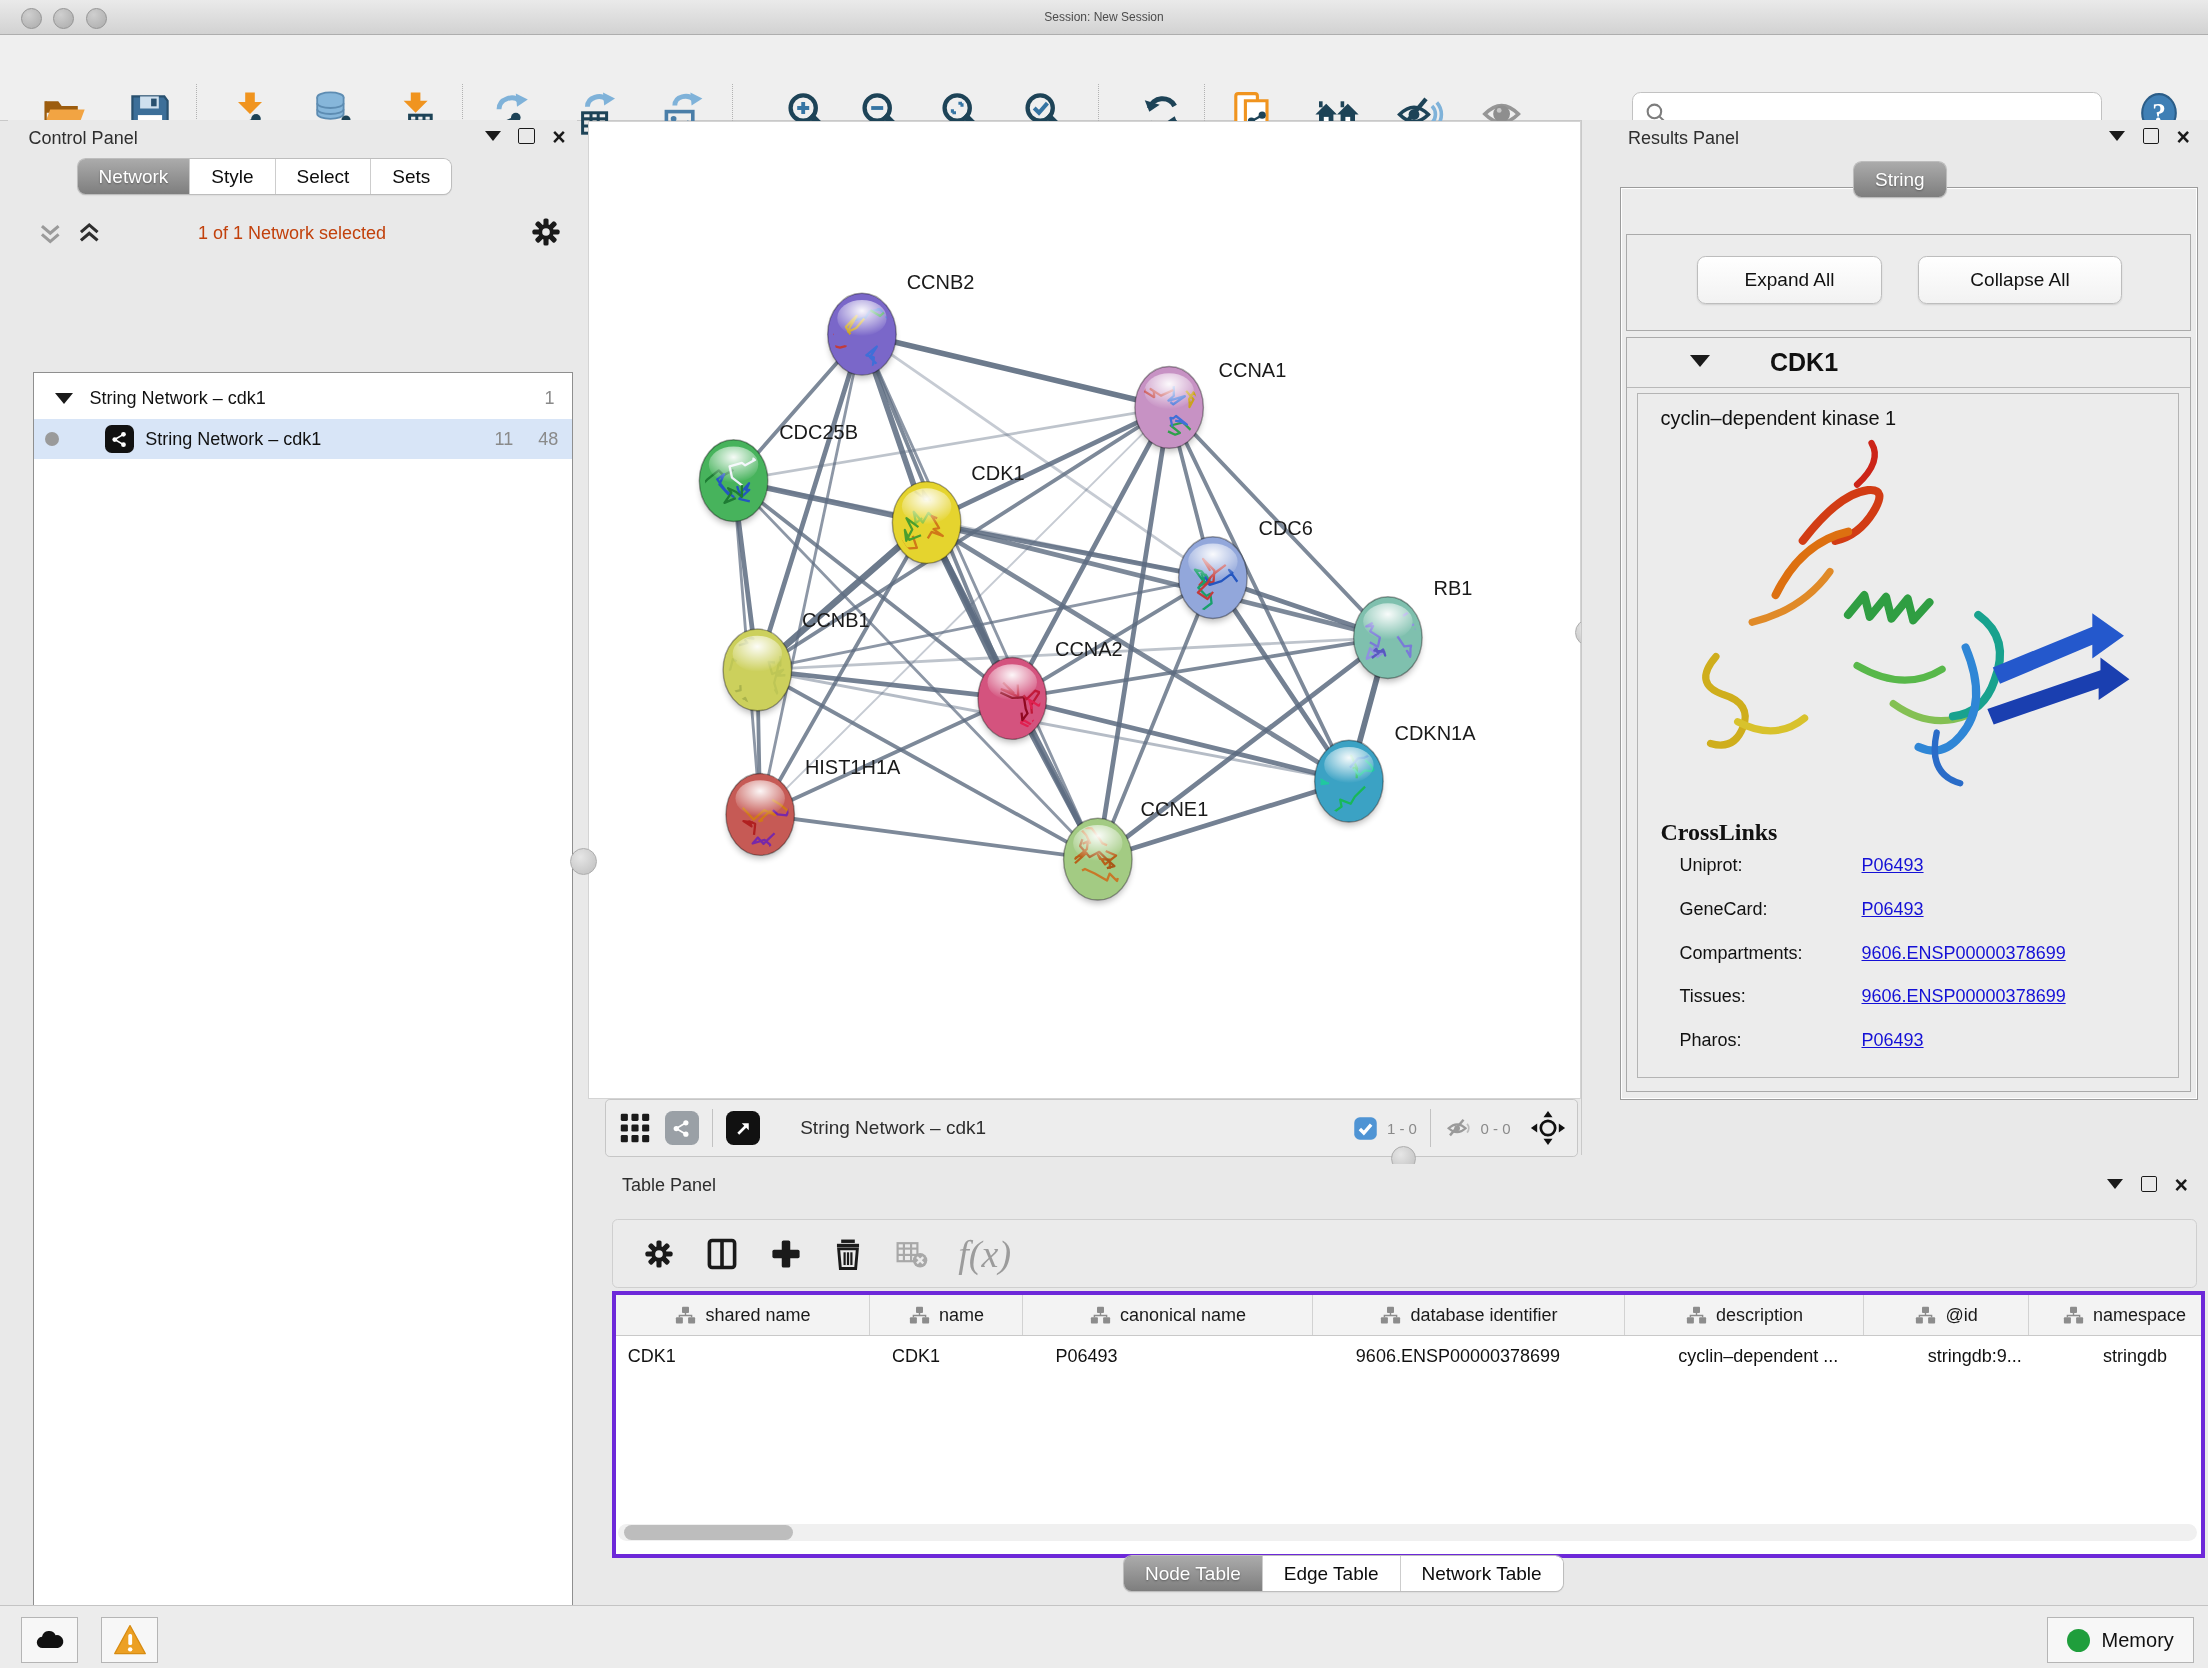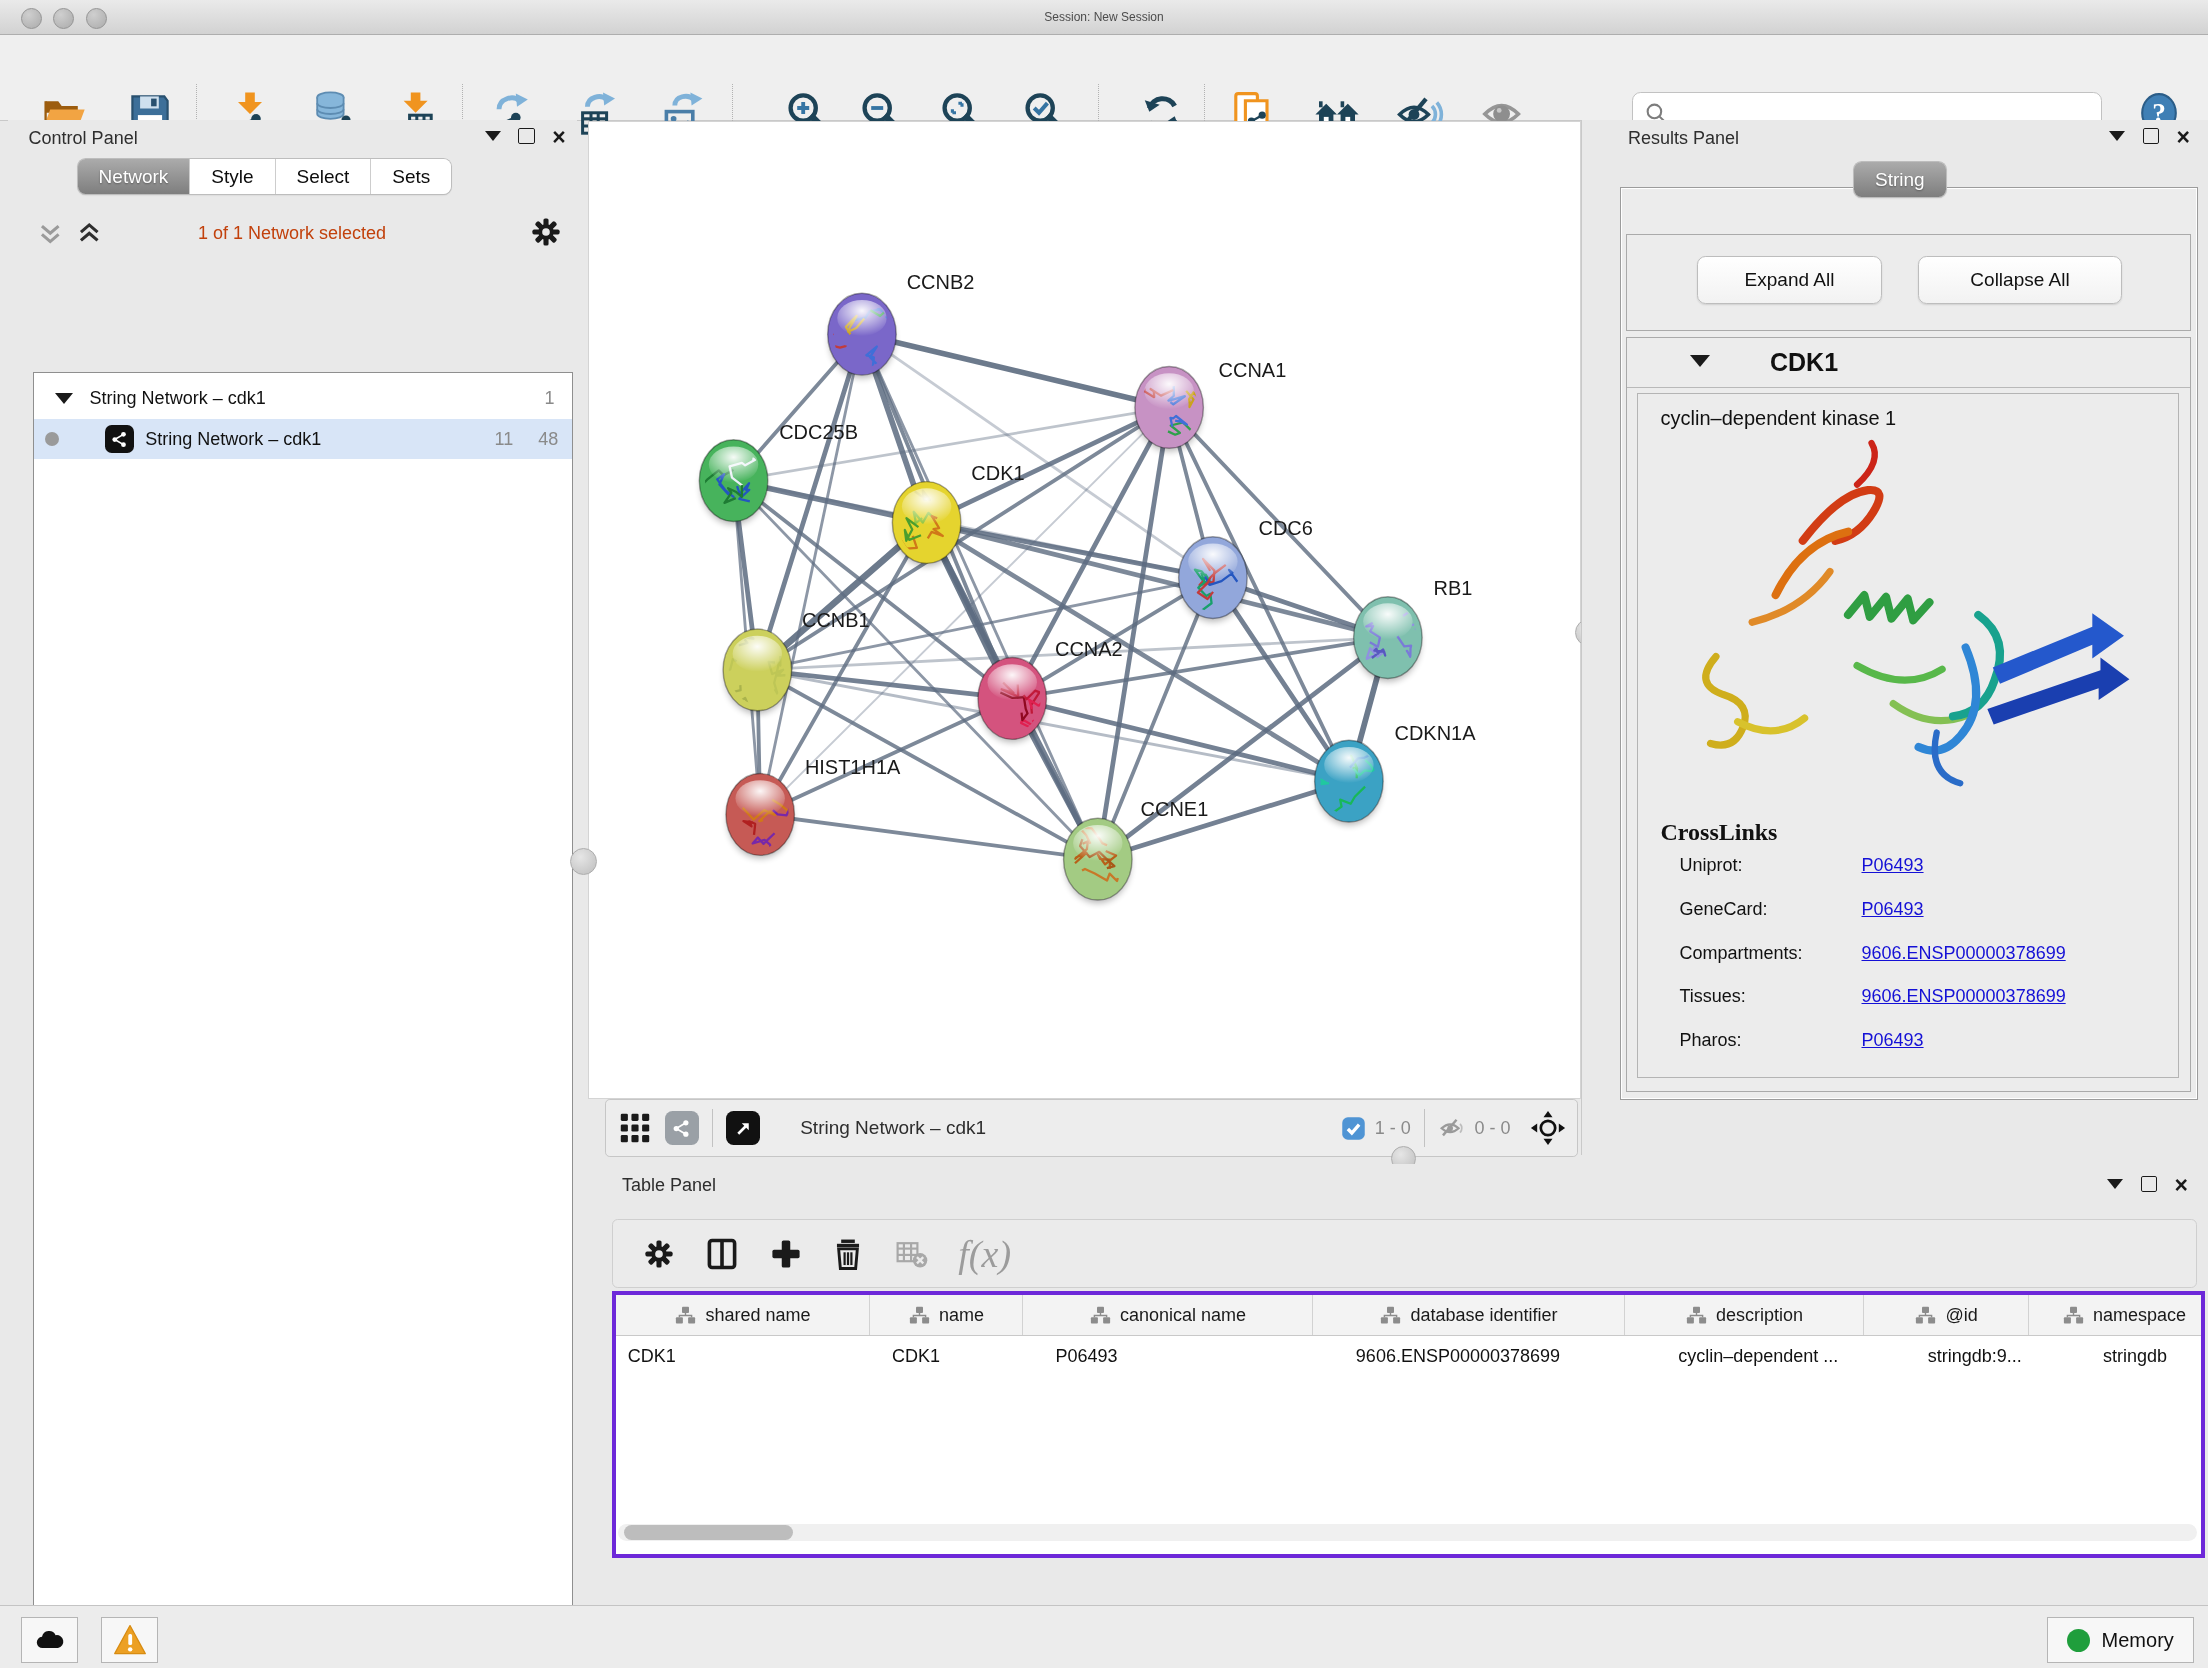--- a/index.html
+++ b/index.html
@@ -35,21 +35,21 @@
   #cpl-box{position:absolute;left:25px;top:252px;width:538px;height:1314px;background:#fff;border:1px solid #8f8f8f}
   .treerow{position:absolute;left:0;width:100%;height:40px;display:flex;align-items:center;font-size:18px;color:#111}
   .cnt{color:#8a8a8a}
   .shareicon{width:28.5px;height:28.5px;border-radius:6.7px;display:flex;align-items:center;justify-content:center}
   
   #canvas{left:588px;top:121px;width:991px;height:976px;background:#fff;border:1px solid #d4d4d4}
   #netbar{left:605px;top:1099px;width:971px;height:56px;background:#ededed;border:1px solid #c6c6c6;
     border-radius:4.8px;display:flex;align-items:center;font-size:18px;color:#2e2e2e}
   .nb-ic{margin-left:13.3px;display:flex;align-items:center}
   .nb-sep{width:0;height:38px;border-left:1px solid #c2c2c2;margin:0 13.3px}
-  .nb-cnt{color:#8a8a8a;margin-left:7.6px;font-size:18px}
+  .nb-cnt{color:#8a8a8a;margin-left:7.6px;font-size:15px}
   
   .handle{position:absolute;width:25px;height:25px;border-radius:50%;
     background:radial-gradient(circle at 38% 32%,#e6e6e6,#bdbdbd);border:1px solid #adadad}
   
   #rpanel{left:1581px;top:120px;width:628px;height:1035px;background:#e9e9e9;border-left:1px solid #c9c9c9}
   #rp-outer{position:absolute;left:38px;top:67px;width:576px;height:911px;background:#ececec;
     border:1px solid #9c9c9c;box-shadow:inset 0 0 0 1px #fff}
   #rp-btnbox{position:absolute;left:44px;top:114px;width:563px;height:95px;background:#ececec;border:1px solid #aaa}
   .rbtn{position:absolute;top:21px;height:46px;background:linear-gradient(#ffffff,#f2f2f2);border:1px solid #bdbdbd;
     border-radius:8.6px;font-size:19px;color:#111;display:flex;align-items:center;justify-content:center;
@@ -906,20 +906,25 @@
         <div class="td" style="width: 311px;">9606.ENSP00000378699</div>
         <div class="td" style="width: 238px;">cyclin–dependent ...</div>
         <div class="td" style="width: 164px;">stringdb:9...</div>
         <div class="td" style="width: 190px;">stringdb</div>
       </div>
     <div id="hscroll">
       <div id="hthumb"></div>
       </div>
   </div>
 
+  <div id="ttabs" class="tabgroup">
+    <div class="tab sel">Node Table</div>
+    <div class="tab">Edge Table</div>
+    <div class="tab">Network Table</div>
+  </div>
 </div>
 
 <div id="statusbar" class="abs">
   <div class="sbtn" style="left:21px">
     <svg width="32" height="32" viewBox="0 0 40 40">
       <path d="M11 30 a7 7 0 0 1 -1 -14 a9 9 0 0 1 17 -2 a7 7 0 0 1 3 16 z" fill="#111"></path>
       </svg>
   </div>
   <div class="sbtn" style="left:101px">
     <svg width="34" height="34" viewBox="0 0 40 40">

